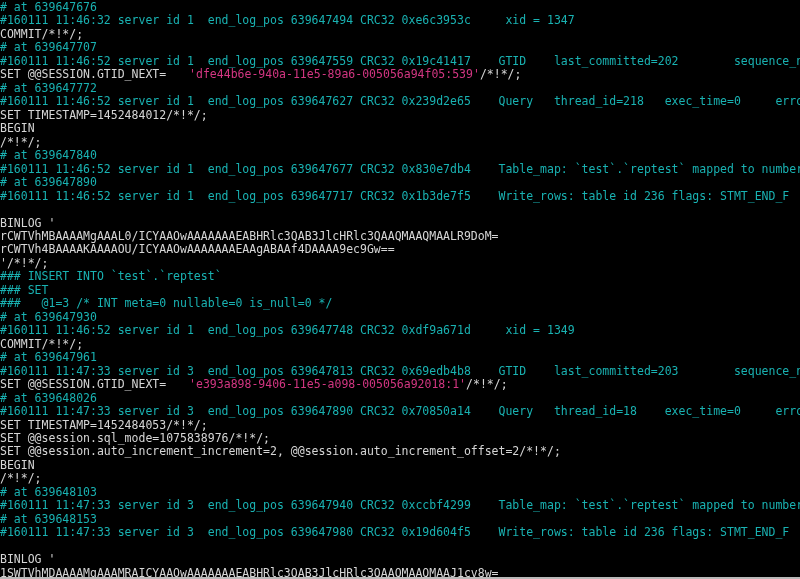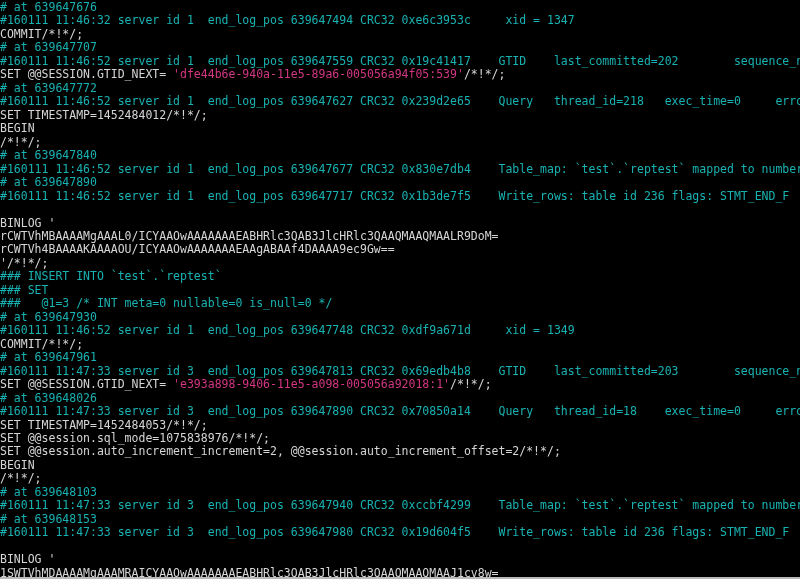--- a/index.html
+++ b/index.html
@@ -29,20 +29,20 @@
     white-space: pre;
   }
   .line {
     height: 13.47px;
     white-space: pre;
     color: #00a6a6;
   }
   
   .c-cyan   { color: #19b2b2; }
   .c-white  { color: #d6d6d6; text-align: center; }
-  .c-mag    { color: #d33682; }
+  .c-mag    { color: #d33682; margin-left: 16px; }
 </style>
 </head>
 <body>
 
 <div id="terminal">
   <div id="screen"><div class="line"><span class="c-cyan"># at 639647676</span></div><div class="line"><span class="c-cyan">#160111 11:46:32 server id 1  end_log_pos 639647494 CRC32 0xe6c3953c     xid = 1347</span></div><div class="line"><span class="c-white">COMMIT/*!*/;</span></div><div class="line"><span class="c-cyan"># at 639647707</span></div><div class="line"><span class="c-cyan">#160111 11:46:52 server id 1  end_log_pos 639647559 CRC32 0x19c41417    GTID    last_committed=202        sequence_number=203</span></div><div class="line"><span class="c-white">SET @@SESSION.GTID_NEXT= </span><span class="c-mag">'dfe44b6e-940a-11e5-89a6-005056a94f05:539'</span><span class="c-white">/*!*/;</span></div><div class="line"><span class="c-cyan"># at 639647772</span></div><div class="line"><span class="c-cyan">#160111 11:46:52 server id 1  end_log_pos 639647627 CRC32 0x239d2e65    Query   thread_id=218   exec_time=0     error_code=0</span></div><div class="line"><span class="c-white">SET TIMESTAMP=1452484012/*!*/;</span></div><div class="line"><span class="c-white">BEGIN</span></div><div class="line"><span class="c-white">/*!*/;</span></div><div class="line"><span class="c-cyan"># at 639647840</span></div><div class="line"><span class="c-cyan">#160111 11:46:52 server id 1  end_log_pos 639647677 CRC32 0x830e7db4    Table_map: `test`.`reptest` mapped to number 236</span></div><div class="line"><span class="c-cyan"># at 639647890</span></div><div class="line"><span class="c-cyan">#160111 11:46:52 server id 1  end_log_pos 639647717 CRC32 0x1b3de7f5    Write_rows: table id 236 flags: STMT_END_F</span></div><div class="line">&nbsp;</div><div class="line"><span class="c-white">BINLOG '</span></div><div class="line"><span class="c-white">rCWTVhMBAAAAMgAAAL0/ICYAAOwAAAAAAAEABHRlc3QAB3JlcHRlc3QAAQMAAQMAALR9DoM=</span></div><div class="line"><span class="c-white">rCWTVh4BAAAAKAAAAOU/ICYAAOwAAAAAAAEAAgABAAf4DAAAA9ec9Gw==</span></div><div class="line"><span class="c-white">'/*!*/;</span></div><div class="line"><span class="c-cyan">### INSERT INTO `test`.`reptest`</span></div><div class="line"><span class="c-cyan">### SET</span></div><div class="line"><span class="c-cyan">###   @1=3 /* INT meta=0 nullable=0 is_null=0 */</span></div><div class="line"><span class="c-cyan"># at 639647930</span></div><div class="line"><span class="c-cyan">#160111 11:46:52 server id 1  end_log_pos 639647748 CRC32 0xdf9a671d     xid = 1349</span></div><div class="line"><span class="c-white">COMMIT/*!*/;</span></div><div class="line"><span class="c-cyan"># at 639647961</span></div><div class="line"><span class="c-cyan">#160111 11:47:33 server id 3  end_log_pos 639647813 CRC32 0x69edb4b8    GTID    last_committed=203        sequence_number=204</span></div><div class="line"><span class="c-white">SET @@SESSION.GTID_NEXT= </span><span class="c-mag">'e393a898-9406-11e5-a098-005056a92018:1'</span><span class="c-white">/*!*/;</span></div><div class="line"><span class="c-cyan"># at 639648026</span></div><div class="line"><span class="c-cyan">#160111 11:47:33 server id 3  end_log_pos 639647890 CRC32 0x70850a14    Query   thread_id=18    exec_time=0     error_code=0</span></div><div class="line"><span class="c-white">SET TIMESTAMP=1452484053/*!*/;</span></div><div class="line"><span class="c-white">SET @@session.sql_mode=1075838976/*!*/;</span></div><div class="line"><span class="c-white">SET @@session.auto_increment_increment=2, @@session.auto_increment_offset=2/*!*/;</span></div><div class="line"><span class="c-white">BEGIN</span></div><div class="line"><span class="c-white">/*!*/;</span></div><div class="line"><span class="c-cyan"># at 639648103</span></div><div class="line"><span class="c-cyan">#160111 11:47:33 server id 3  end_log_pos 639647940 CRC32 0xccbf4299    Table_map: `test`.`reptest` mapped to number 236</span></div><div class="line"><span class="c-cyan"># at 639648153</span></div><div class="line"><span class="c-cyan">#160111 11:47:33 server id 3  end_log_pos 639647980 CRC32 0x19d604f5    Write_rows: table id 236 flags: STMT_END_F</span></div><div class="line">&nbsp;</div><div class="line"><span class="c-white">BINLOG '</span></div><div class="line"><span class="c-white">1SWTVhMDAAAAMgAAAMRAICYAAOwAAAAAAAEABHRlc3QAB3JlcHRlc3QAAQMAAQMAAJ1cv8w=</span></div></div>
 </div>
 
 </body></html>

